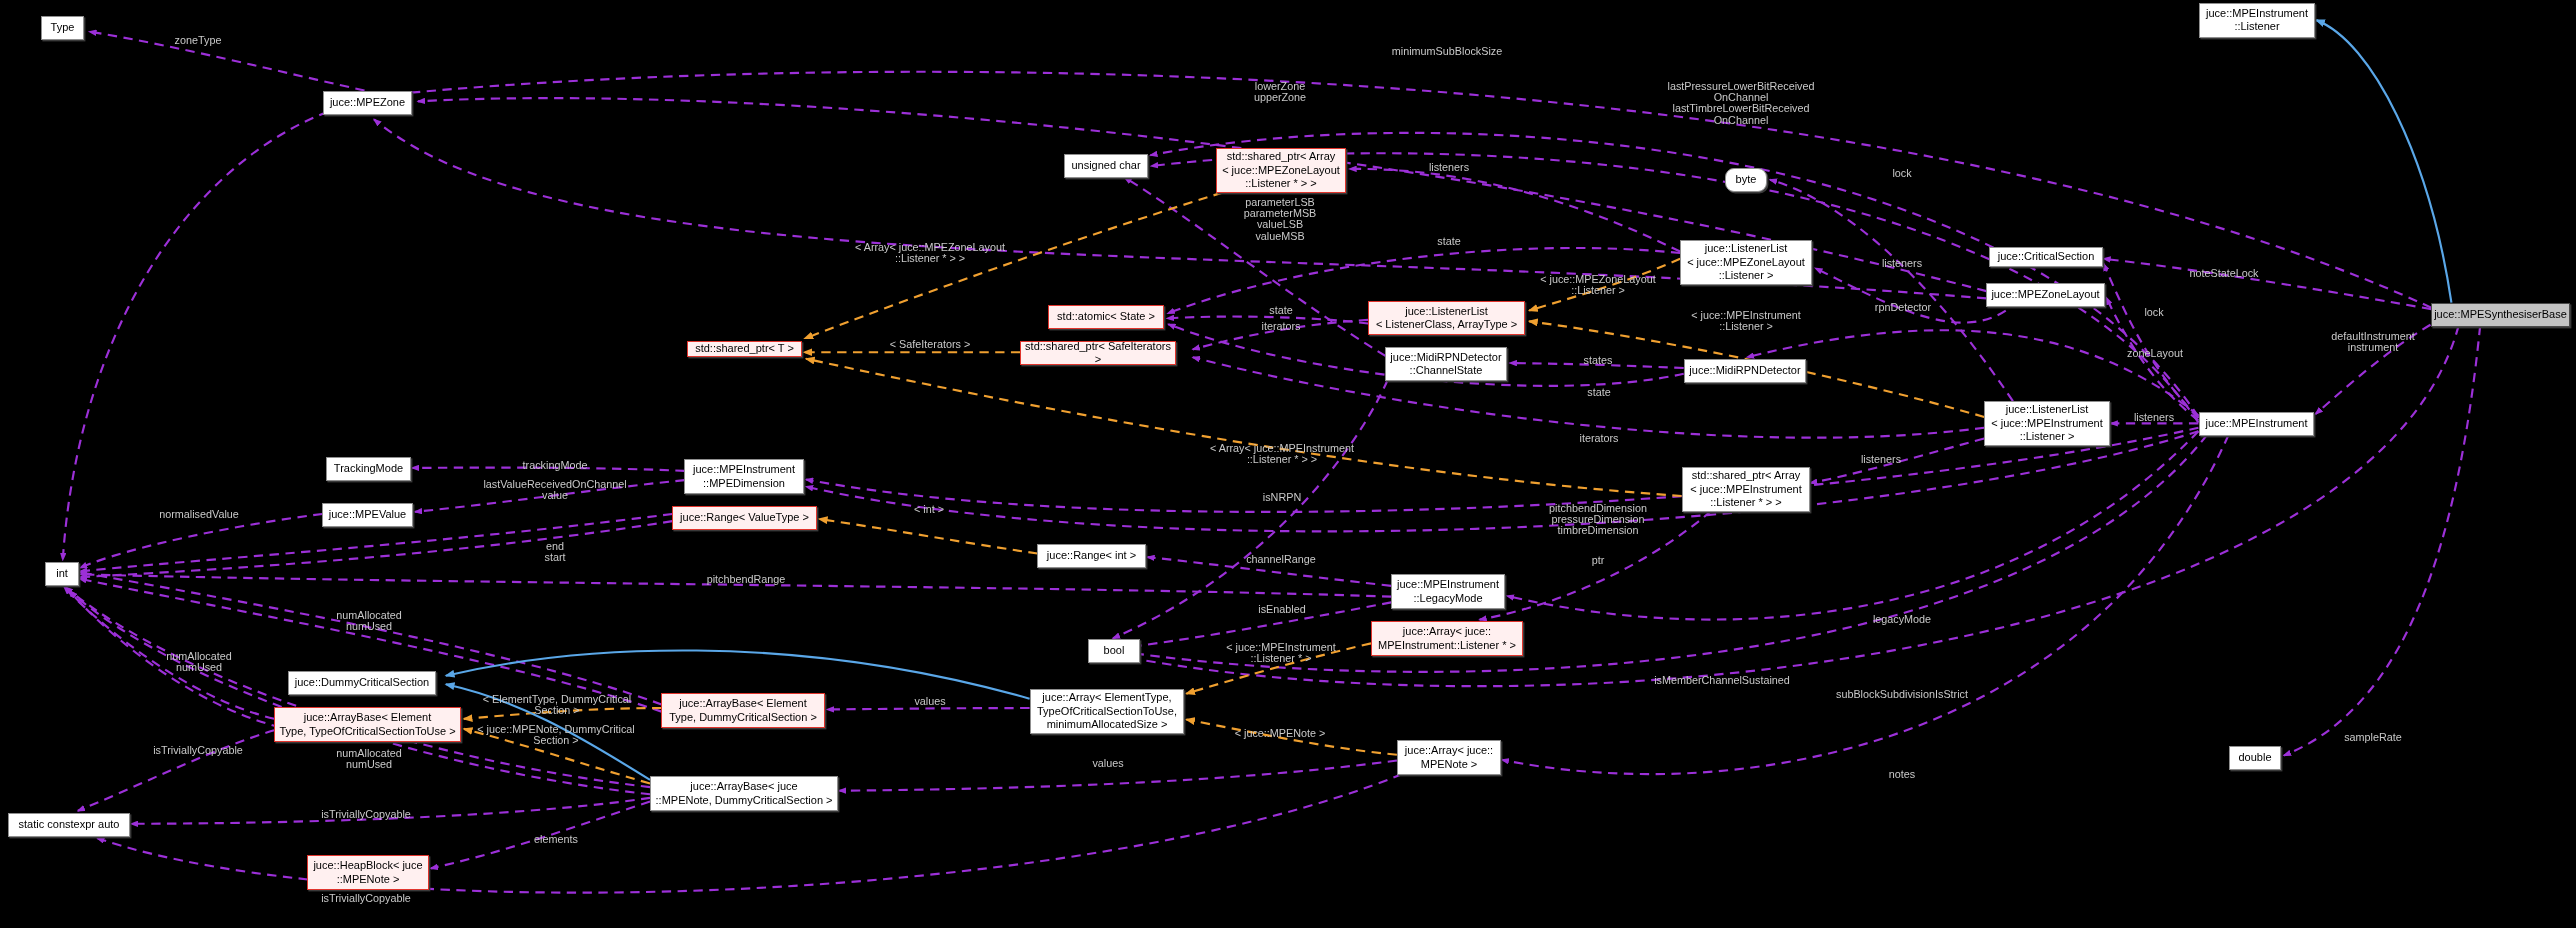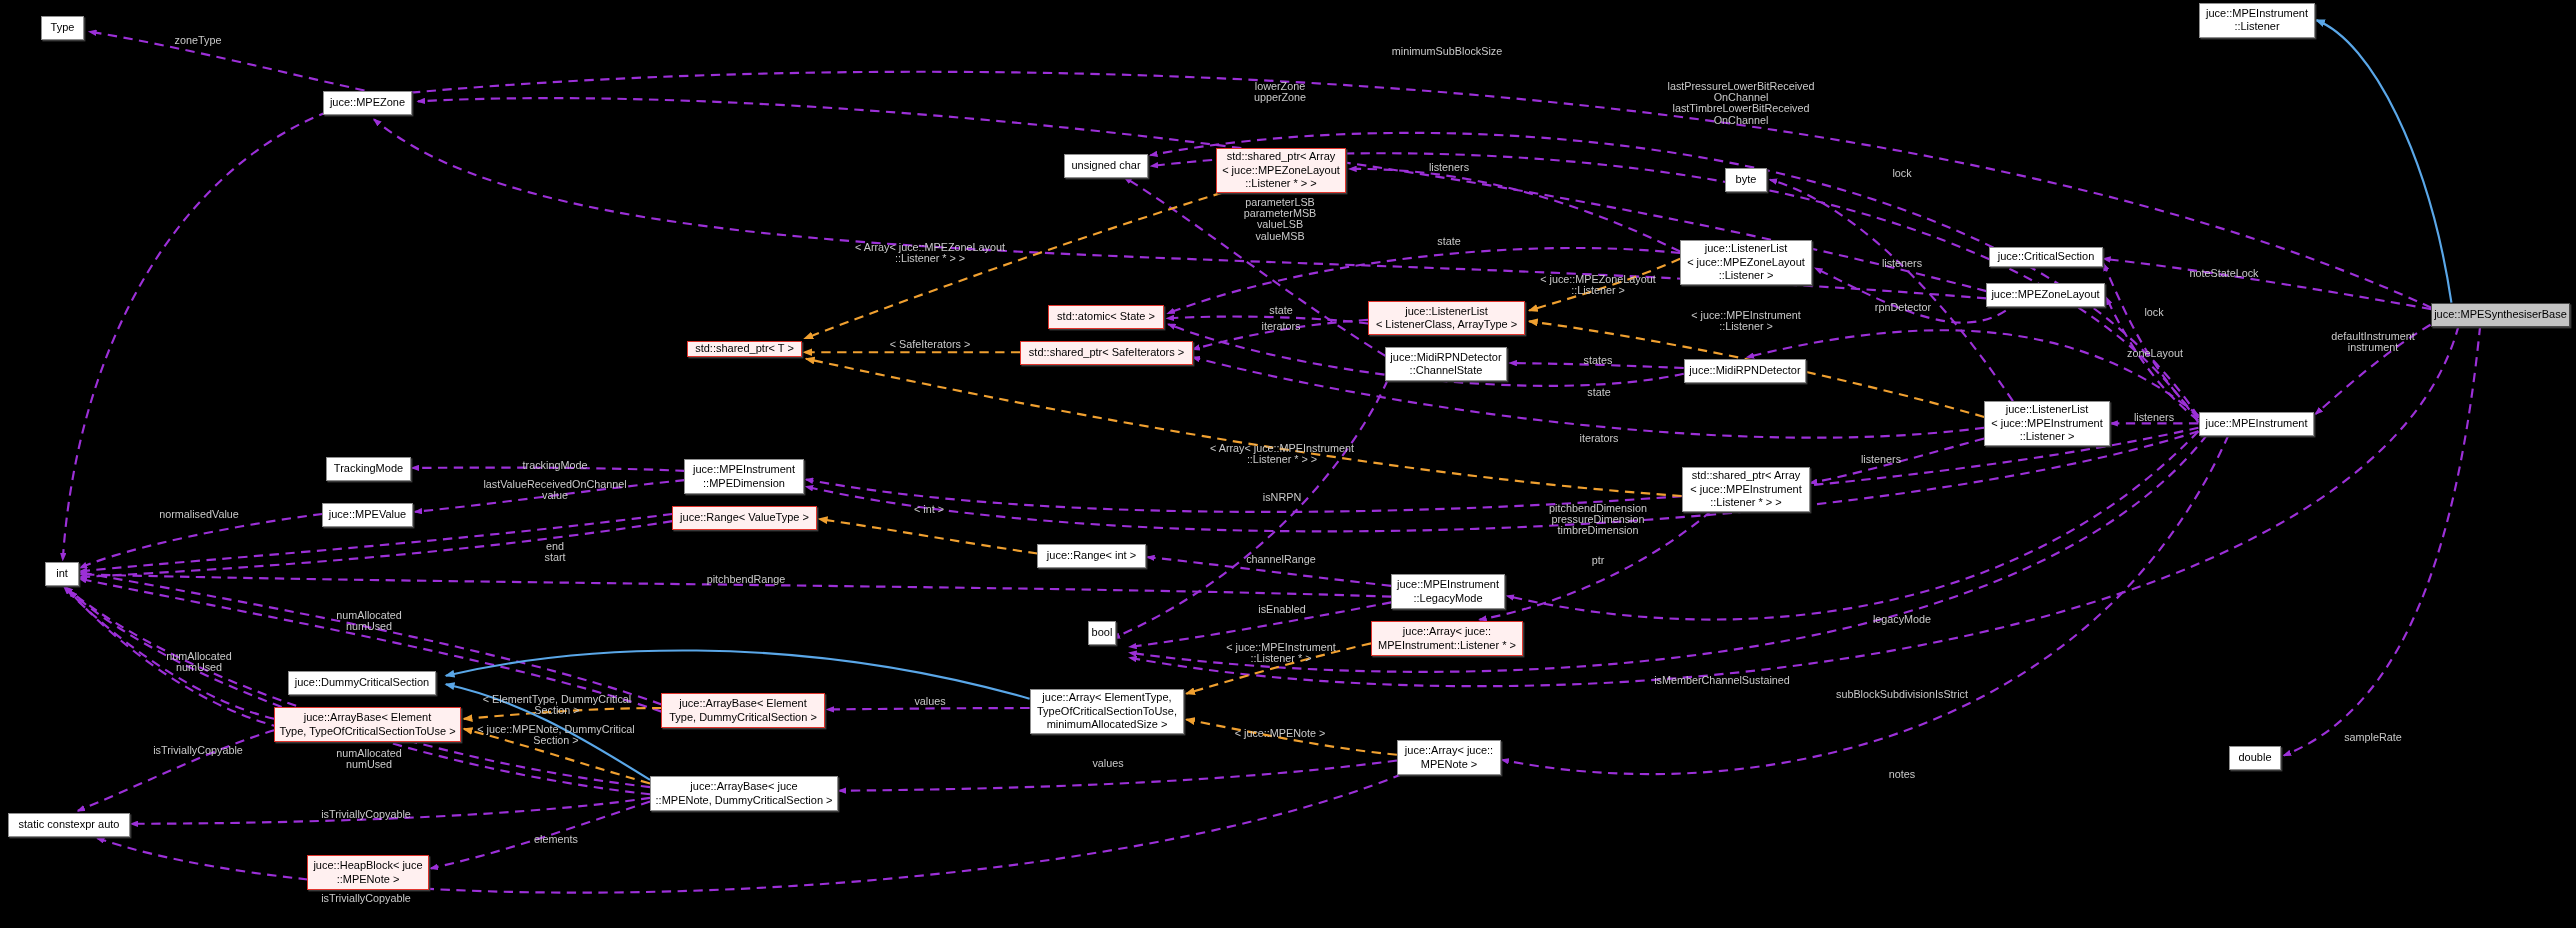--- a/index.html
+++ b/index.html
@@ -103,54 +103,54 @@
     <path class="eb" marker-end="url(#m-b)" d="M 1432,972 C 1100,878 800,898 620,940"></path>
     <path class="eb" marker-end="url(#m-b)" d="M 904,1085 C 800,1020 720,974 620,952"></path>
   </svg>
 
   <div class="node" style="left:41px;top:16px;width:43px;height:24.4px;">Type</div>
   <div class="node" style="left:323px;top:91px;width:89px;height:24.4px;">juce::MPEZone</div>
   <div class="node" style="left:1064px;top:154px;width:84px;height:24.4px;">unsigned char</div>
   <div class="node red" style="left:1216px;top:148px;width:130px;height:45px;">std::shared_ptr&lt; Array
 &lt; juce::MPEZoneLayout
 ::Listener * &gt; &gt;</div>
-  <div class="node" style="left:1725px;top:168px;width:42px;height:24.4px;">byte</div>
+  <div class="node" style="left:1725px;top:168px;width:42px;height:24.4px;border-radius:9px;">byte</div>
   <div class="node" style="left:1680px;top:240px;width:132px;height:45px;">juce::ListenerList
 &lt; juce::MPEZoneLayout
 ::Listener &gt;</div>
   <div class="node" style="left:1989px;top:247px;width:114px;height:20px;">juce::CriticalSection</div>
   <div class="node" style="left:1986px;top:283px;width:119px;height:24px;">juce::MPEZoneLayout</div>
   <div class="node graybox" style="left:2431px;top:303px;width:139px;height:24px;">juce::MPESynthesiserBase</div>
   <div class="node" style="left:2199px;top:2.9px;width:116px;height:35px;">juce::MPEInstrument
 ::Listener</div>
   <div class="node" style="left:1984px;top:401px;width:126px;height:45px;">juce::ListenerList
 &lt; juce::MPEInstrument
 ::Listener &gt;</div>
   <div class="node" style="left:2199px;top:412px;width:115px;height:24px;">juce::MPEInstrument</div>
   <div class="node red" style="left:1048px;top:305px;width:116px;height:24px;">std::atomic&lt; State &gt;</div>
   <div class="node red" style="left:687px;top:341px;width:115px;height:16px;">std::shared_ptr&lt; T &gt;</div>
-  <div class="node red" style="left:1020px;top:341px;width:173px;height:24px;">std::shared_ptr&lt; SafeIterators &gt;</div>
+  <div class="node red" style="left:1020px;top:341px;width:156px;height:24px;">std::shared_ptr&lt; SafeIterators &gt;</div>
   <div class="node red" style="left:1368px;top:301px;width:157px;height:34px;">juce::ListenerList
 &lt; ListenerClass, ArrayType &gt;</div>
   <div class="node" style="left:1385px;top:347px;width:122px;height:34px;">juce::MidiRPNDetector
 ::ChannelState</div>
   <div class="node" style="left:1684px;top:359px;width:122px;height:24px;">juce::MidiRPNDetector</div>
   <div class="node" style="left:1682px;top:467px;width:128px;height:45px;">std::shared_ptr&lt; Array
 &lt; juce::MPEInstrument
 ::Listener * &gt; &gt;</div>
   <div class="node" style="left:326px;top:457px;width:85px;height:24px;">TrackingMode</div>
   <div class="node" style="left:684px;top:459px;width:120px;height:35px;">juce::MPEInstrument
 ::MPEDimension</div>
   <div class="node" style="left:322px;top:503px;width:91px;height:24px;">juce::MPEValue</div>
   <div class="node red" style="left:672px;top:506px;width:145px;height:24px;">juce::Range&lt; ValueType &gt;</div>
   <div class="node" style="left:45px;top:562px;width:34px;height:24.4px;">int</div>
   <div class="node" style="left:1037px;top:544px;width:109px;height:24px;">juce::Range&lt; int &gt;</div>
   <div class="node" style="left:1391px;top:574px;width:114px;height:35px;">juce::MPEInstrument
 ::LegacyMode</div>
-  <div class="node" style="left:1088px;top:621px;width:28px;height:24px;">bool</div>
+  <div class="node" style="left:1088px;top:639px;width:52px;height:24px;">bool</div>
   <div class="node red" style="left:1371px;top:621px;width:152px;height:35px;">juce::Array&lt; juce::
 MPEInstrument::Listener * &gt;</div>
   <div class="node" style="left:288px;top:671px;width:148px;height:24px;">juce::DummyCriticalSection</div>
   <div class="node red" style="left:274px;top:707px;width:187px;height:35px;">juce::ArrayBase&lt; Element
 Type, TypeOfCriticalSectionToUse &gt;</div>
   <div class="node red" style="left:661px;top:693px;width:164px;height:35px;">juce::ArrayBase&lt; Element
 Type, DummyCriticalSection &gt;</div>
   <div class="node" style="left:1030px;top:689px;width:154px;height:45px;">juce::Array&lt; ElementType,
 TypeOfCriticalSectionToUse,
 minimumAllocatedSize &gt;</div>

